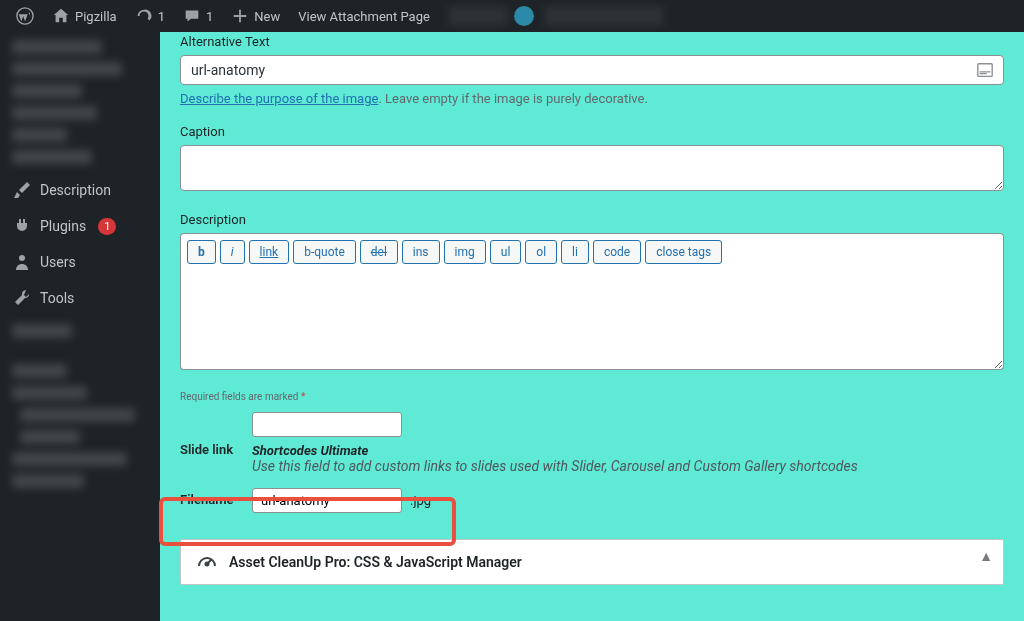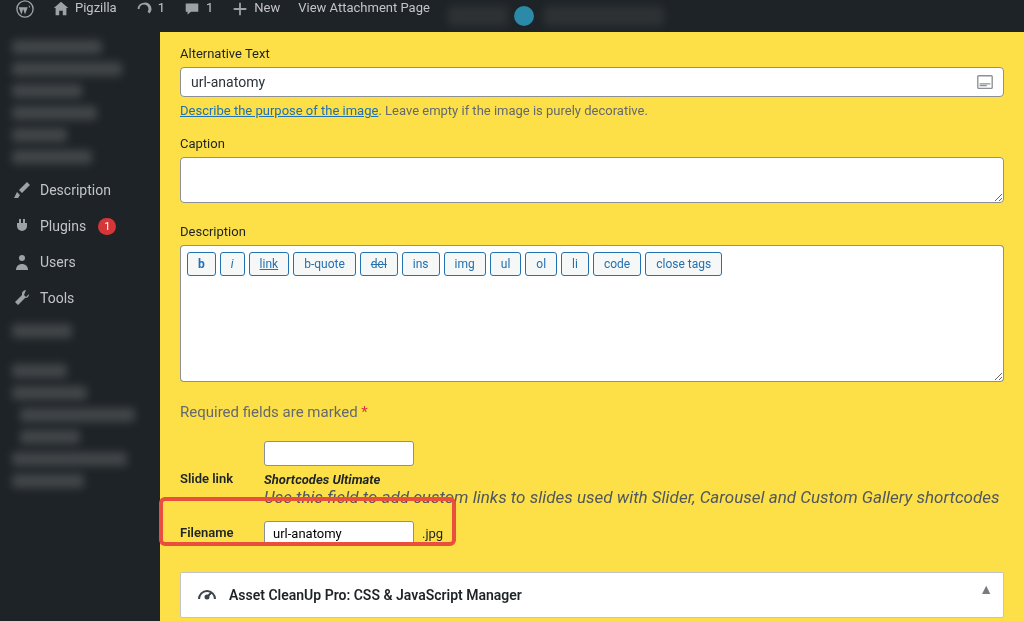--- a/index.html
+++ b/index.html
@@ -1,50 +1,50 @@
 <!DOCTYPE html>
 <html><head>
   <meta charset="utf-8">
   <style>
     * { margin:0; padding:0; box-sizing:border-box; font-family:-apple-system,BlinkMacSystemFont,"Segoe UI",Roboto,sans-serif; }
     body { width:1024px; height:621px; background:#f0f0f1; overflow:hidden; position:relative; }
     .toolbar { height:32px; background:#1d2327; display:flex; align-items:center; padding:0 8px; color:#c3c4c7; font-size:13px; gap:2px; }
-    .toolbar-item { display:flex; gap:5px; padding:0 8px; height:32px; cursor:pointer; }
+    .toolbar-item { display:flex; align-items:center; gap:5px; padding:0 8px; height:32px; cursor:pointer; }
     .toolbar-item svg { width:18px; height:18px; fill:#9ca2a7; }
     .toolbar-blur { filter:blur(4px); opacity:.45; background:#444; width:120px; height:20px; border-radius:4px; margin-left:8px; }
     .toolbar-blur.small { width:60px; }
     .avatar-circ { width:20px; height:20px; border-radius:50%; background:#2a8aa8; margin-left:4px; }
     .sidebar { position:absolute; top:32px; left:0; width:160px; height:calc(100% - 32px); background:#1d2327; color:#c3c4c7; font-size:14px; overflow:hidden; }
     .side-row { display:flex; align-items:center; gap:8px; padding:8px 12px; cursor:pointer; }
     .side-row svg { width:20px; height:20px; fill:#9ca2a7; flex-shrink:0; }
     .side-blur { filter:blur(4px); opacity:.35; background:#888; height:14px; border-radius:3px; margin:8px 12px; }
     .side-blur.w1{width:90px}.side-blur.w2{width:110px}.side-blur.w3{width:70px}.side-blur.w4{width:85px}.side-blur.w5{width:55px}.side-blur.w6{width:80px}.side-blur.w7{width:60px}.side-blur.w8{width:75px}.side-blur.w9{width:115px}.side-blur.w10{width:72px}
     .badge-n{display:inline-block;background:#d63638;color:#fff;border-radius:9px;font-size:11px;padding:0 6px;line-height:17px;margin-left:4px}
-    .content{position:absolute;top:32px;left:160px;right:0;bottom:0;background:#fde047;padding:14px 20px 20px;overflow:auto;font-size:13px;color:#1d2327}
+    .content{position:absolute;top:32px;left:160px;right:0;bottom:0;background:#5eead4;padding:2px 20px 20px;overflow:auto;font-size:13px;color:#1d2327}
     .field-label{display:block;font-size:13px;color:#1d2327;margin-bottom:6px}
     .text-input, .text-area {width:100%;border:1px solid #8c8f94;border-radius:4px;padding:6px 10px;font-size:14px;background:#fff;color:#2c3338}
     .text-area{resize:vertical}
     .alt-wrap{position:relative}
     .alt-icon{position:absolute;right:10px;top:50%;transform:translateY(-50%);width:18px;height:18px;fill:#8c8f94}
     .help{font-size:13px;color:#646970;margin-top:6px}
     .help a{color:#2271b1;text-decoration:underline}
     .section{margin-bottom:18px}
     .toolbar-btns{display:flex;gap:4px;margin-bottom:0}
     .tb-btn{border:1px solid #2271b1;color:#2271b1;background:#f6f7f7;padding:4px 10px;font-size:12px;border-radius:3px;cursor:pointer}
     .tb-link{text-decoration:underline}
     .desc-area{width:100%;height:100px;border:1px solid #8c8f94;border-radius:0 0 4px 4px;border-top:none;background:#fff;resize:vertical}
     .tb-wrap{border:1px solid #8c8f94;border-bottom:none;border-radius:4px 4px 0 0;background:#fff;padding:6px}
-    .req{color:#646970;font-size:15px;margin-top:14px;margin-bottom:20px}
+    .req{color:#646970;font-size:10px;margin-top:14px;margin-bottom:10px}
     .req .ast{color:#d63638}
-    .row2{display:flex;align-items:flex-start;gap:24px;margin-bottom:14px}
+    .row2{display:flex;align-items:flex-start;gap:12px;margin-bottom:14px}
     .row2 .lbl{width:60px;font-weight:600;font-size:13px;color:#1d2327;padding-top:4px}
     .row2 .col{flex:1}
     .small-input{width:150px;border:1px solid #8c8f94;border-radius:3px;padding:4px 8px;font-size:13px;background:#fff}
     .slide-title{font-style:italic;font-weight:700;font-size:13px;margin-top:6px}
-    .slide-desc{font-style:italic;font-size:17px;color:#50575e}
+    .slide-desc{font-style:italic;font-size:14px;color:#50575e}
     .filename-row{display:flex;align-items:center;gap:8px}
     .ext{font-size:13px;color:#1d2327}
     .redbox{position:absolute;border:4px solid #ea4e3c;border-radius:6px;pointer-events:none}
     .panel-box{background:#fff;border:1px solid #c3c4c7;border-radius:2px;padding:10px 14px;display:flex;align-items:center;gap:10px;margin-top:26px;position:relative}
     .panel-title{font-weight:600;font-size:14px}
     .panel-toggle{position:absolute;right:10px;top:8px;color:#787c82;font-size:14px}
     .gauge-icon{width:24px;height:24px;fill:none;stroke:#3c434a;stroke-width:2}
   </style>
 </head>
 <body>

